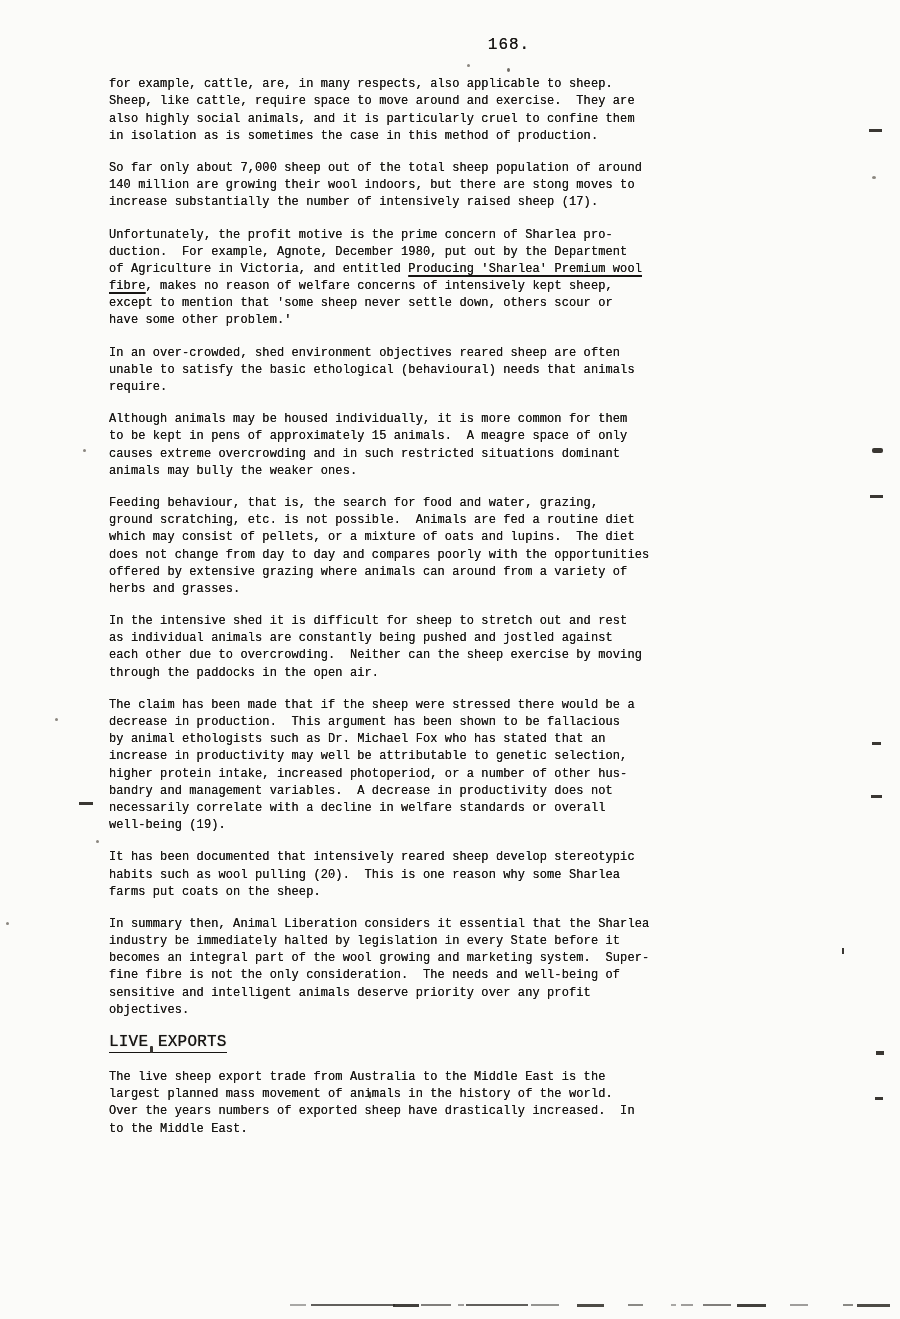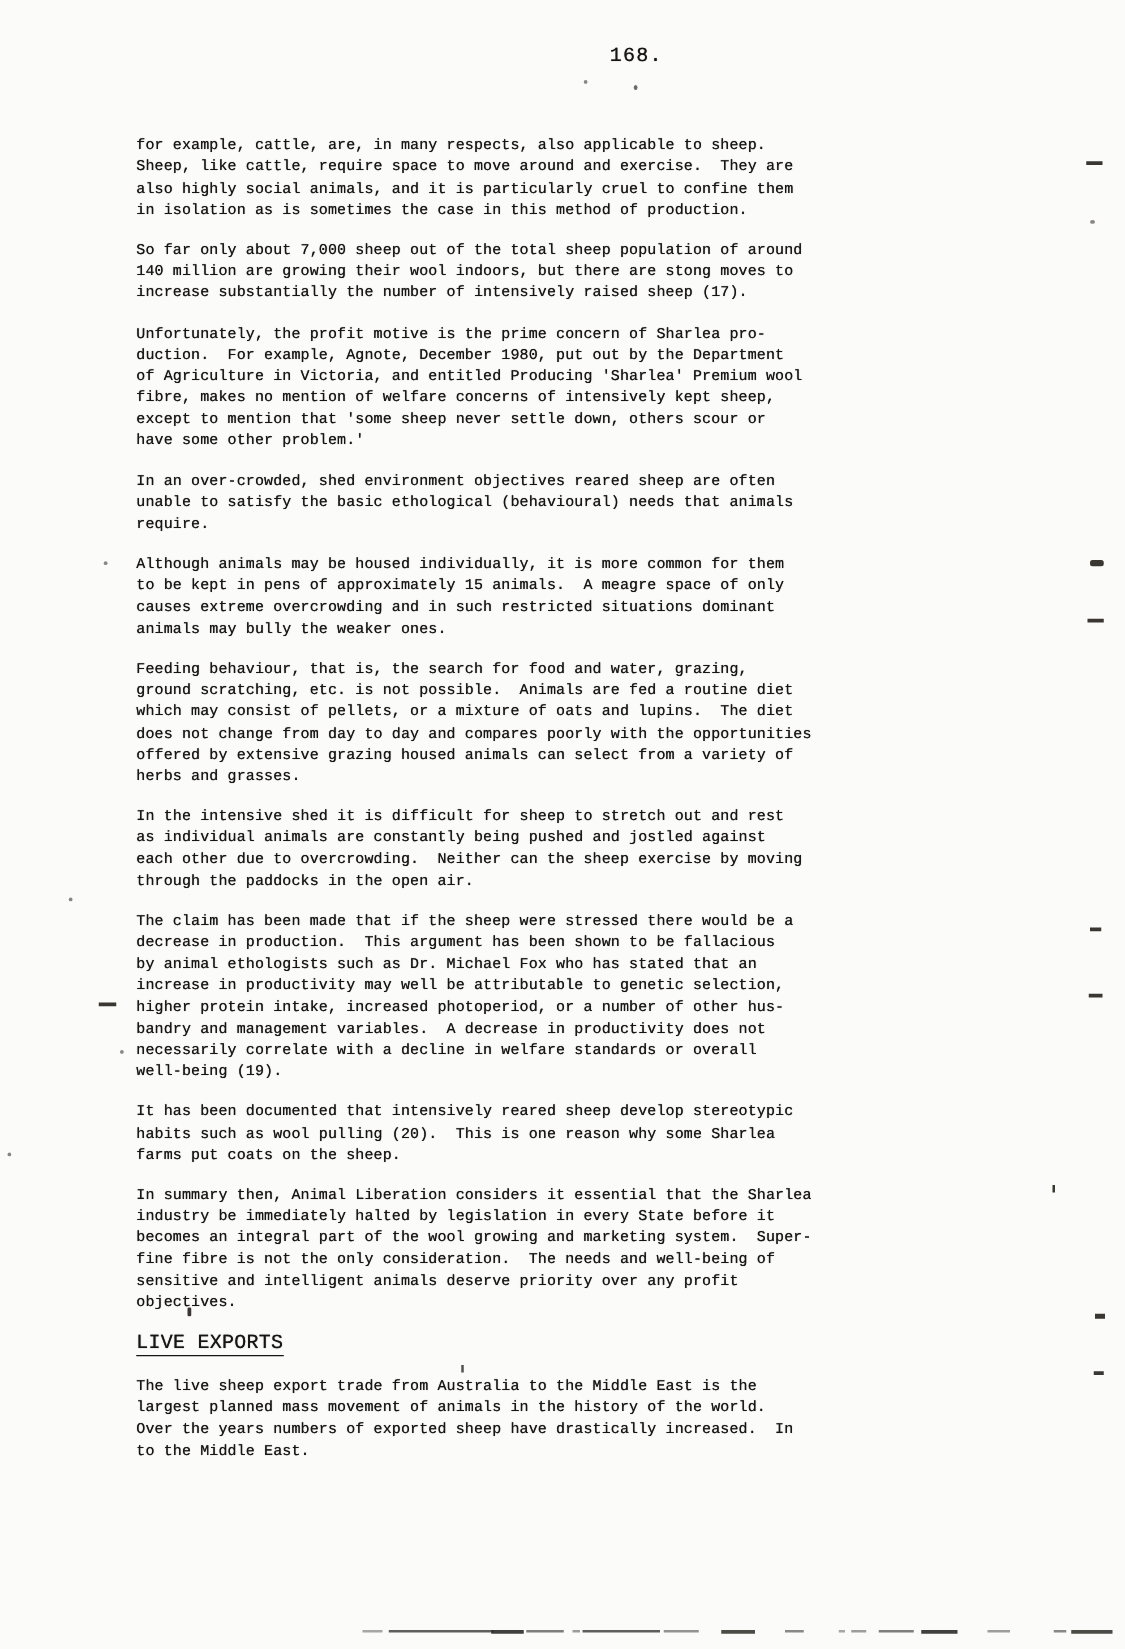--- a/index.html
+++ b/index.html
@@ -13,32 +13,33 @@
   }
   .page {
     position:absolute; inset:0;
     padding:37px 70px 0 109px;
     box-sizing:border-box;
   }
   .page-number {
     font-size:16px; line-height:17.2px;
     width:720px; text-align:center;
     padding-left:40px;
-    margin-bottom:54px;
+    margin-bottom:22px;
     letter-spacing:1px;
     text-shadow:0 0 0.6px rgba(20,18,15,0.85);
   }
   .para { margin:0 0 15px 0; }
   .line {
     white-space:pre;
     font-size:12px; line-height:17.2px; height:17.2px;
     letter-spacing:0.1px;
     text-shadow:0 0 0.6px rgba(20,18,15,0.85);
   }
   .u {
+    text-decoration:underline;
     text-underline-offset:2.5px;
     text-decoration-thickness:1.5px;
   }
   .heading {
     margin:10px 0 16px 0;
     font-size:16px; line-height:17.2px; height:19px;
     font-weight:normal; letter-spacing:0.2px;
     text-shadow:0 0 0.7px rgba(20,18,15,0.9);
   }
   .heading span {
@@ -67,21 +68,21 @@
   <div class="para">
     <div class="line">So far only about 7,000 sheep out of the total sheep population of around</div>
     <div class="line">140 million are growing their wool indoors, but there are stong moves to</div>
     <div class="line">increase substantially the number of intensively raised sheep (17).</div>
   </div>
 
   <div class="para">
     <div class="line">Unfortunately, the profit motive is the prime concern of Sharlea pro-</div>
     <div class="line">duction.  For example, Agnote, December 1980, put out by the Department</div>
     <div class="line"><span>of Agriculture in Victoria, and entitled </span><span class="u">Producing 'Sharlea' Premium wool</span></div>
-    <div class="line"><span class="u">fibre</span><span>, makes no mention of welfare concerns of intensively kept sheep,</span></div>
+    <div class="line"><span class="u">fibre</span><span>, makes no reason of welfare concerns of intensively kept sheep,</span></div>
     <div class="line">except to mention that 'some sheep never settle down, others scour or</div>
     <div class="line">have some other problem.'</div>
   </div>
 
   <div class="para">
     <div class="line">In an over-crowded, shed environment objectives reared sheep are often</div>
     <div class="line">unable to satisfy the basic ethological (behavioural) needs that animals</div>
     <div class="line">require.</div>
   </div>
 
@@ -90,21 +91,21 @@
     <div class="line">to be kept in pens of approximately 15 animals.  A meagre space of only</div>
     <div class="line">causes extreme overcrowding and in such restricted situations dominant</div>
     <div class="line">animals may bully the weaker ones.</div>
   </div>
 
   <div class="para">
     <div class="line">Feeding behaviour, that is, the search for food and water, grazing,</div>
     <div class="line">ground scratching, etc. is not possible.  Animals are fed a routine diet</div>
     <div class="line">which may consist of pellets, or a mixture of oats and lupins.  The diet</div>
     <div class="line">does not change from day to day and compares poorly with the opportunities</div>
-    <div class="line">offered by extensive grazing housed animals can select from a variety of</div>
+    <div class="line">offered by extensive grazing where animals can around from a variety of</div>
     <div class="line">herbs and grasses.</div>
   </div>
 
   <div class="para">
     <div class="line">In the intensive shed it is difficult for sheep to stretch out and rest</div>
     <div class="line">as individual animals are constantly being pushed and jostled against</div>
     <div class="line">each other due to overcrowding.  Neither can the sheep exercise by moving</div>
     <div class="line">through the paddocks in the open air.</div>
   </div>
 

